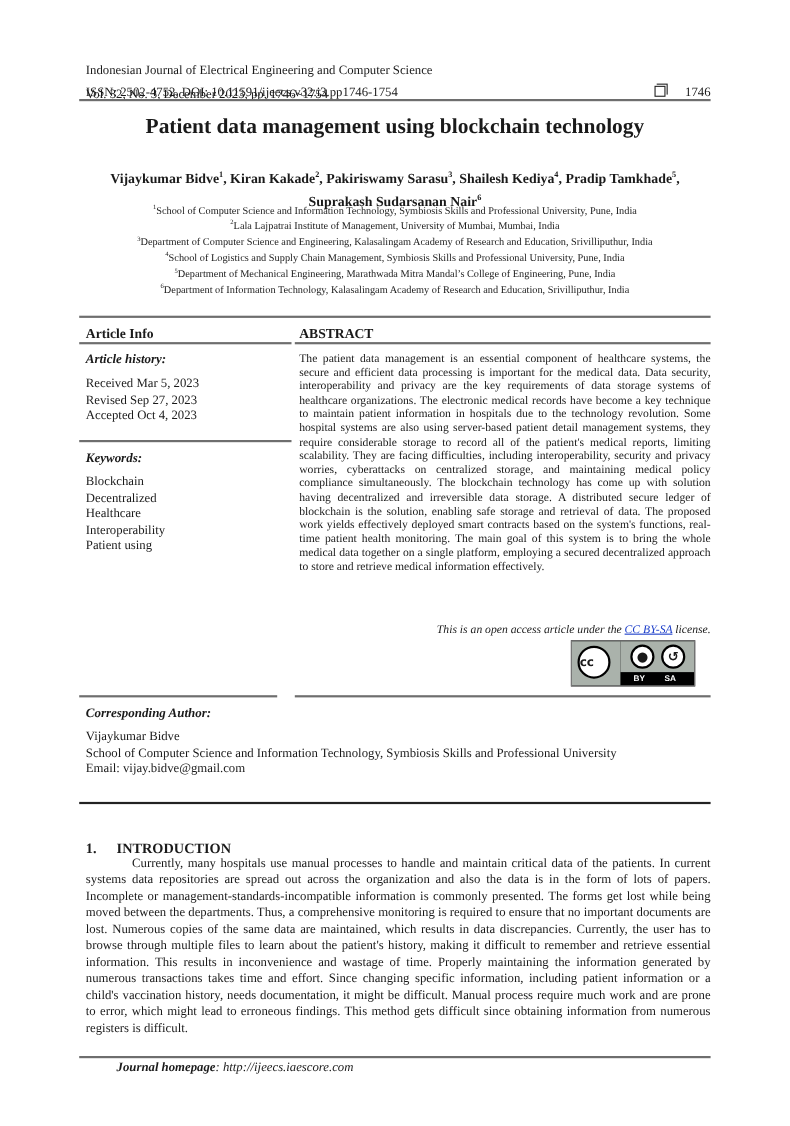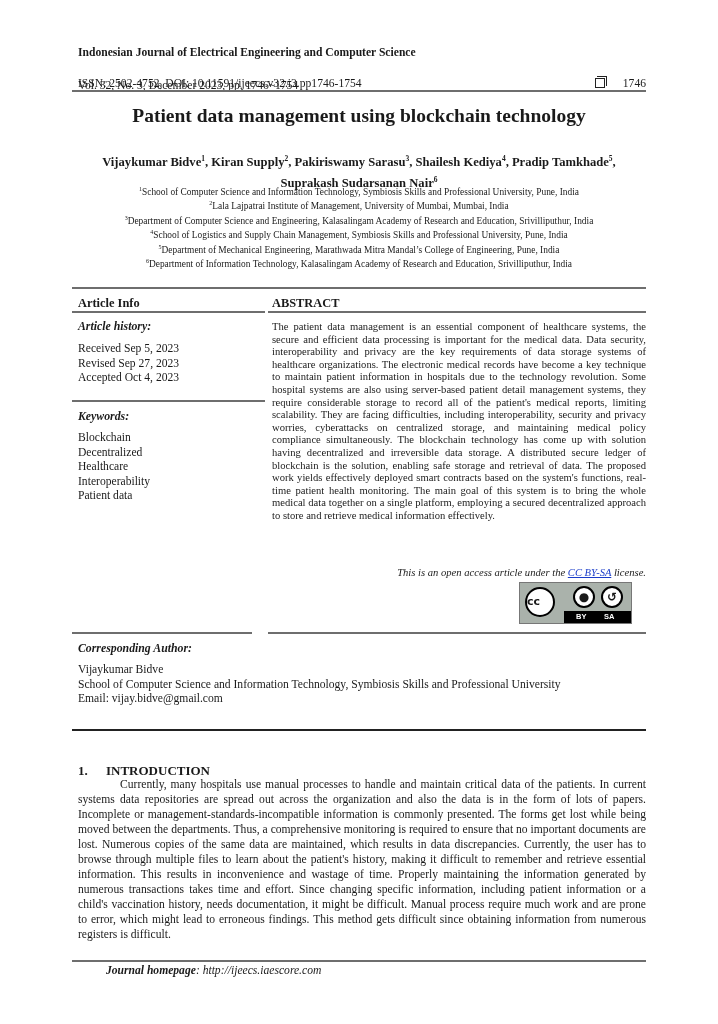--- a/index.html
+++ b/index.html
@@ -1,20 +1,20 @@
 <!DOCTYPE html>
 <html><head>
 <meta charset="utf-8">
 <style>
   html, body { margin: 0; padding: 0; background: #ffffff; }
   body { width: 718px; height: 1024px; position: relative; overflow: hidden;
          font-family: "Liberation Serif", serif; color: #1a1a1a; }
   .abs { position: absolute; }
   .hdr { left: 78px; font-size: 11.6px; line-height: 15px; white-space: nowrap; }
-  .hdr-title { top: 45px; font-weight: bold; }
+  .hdr-title { top: 56px; font-weight: normal; }
   .hdr-vol { top: 61px; margin-top: 17px; }
   .hdr-issn { top: 76px; }
   .page-num { right: 72px; top: 76px; font-size: 11.6px; line-height: 15px; }
   .sq-icon { display: inline-block; width: 8px; height: 8px; border: 1.4px solid #222;
              box-shadow: 1px -1px 0 0 #fff, 2px -2px 0 0 #222; margin-right: 18px;
              vertical-align: -1px; }
   .rule { position: absolute; background: #6e6e6e; }
   .title { left: 0; width: 718px; top: 104px; text-align: center; font-size: 19.5px;
            font-weight: bold; line-height: 24px; }
   .authors { left: 60px; width: 598px; top: 150px; text-align: center; font-size: 12.6px;
@@ -61,52 +61,52 @@
 <div class="abs hdr hdr-vol">Vol. 32, No. 3, December 2023, pp. 1746~1754</div>
 <div class="abs hdr hdr-issn">ISSN: 2502-4752, DOI: 10.11591/ijeecs.v32.i3.pp1746-1754</div>
 <div class="abs page-num">
   <span class="sq-icon"></span><span>1746</span>
 </div>
 <div class="rule" style="left:72px; top:90px; width:574px; height:2px;"></div>
 
 <div class="abs title">Patient data management using blockchain technology</div>
 
 <div class="abs authors">
-  <span><span>Vijaykumar Bidve</span><sup>1</sup><span>, </span></span><span><span>Kiran Supply</span><sup>2</sup><span>, </span></span><span><span>Pakiriswamy Sarasu</span><sup>3</sup><span>, </span></span><span><span>Shailesh Kediya</span><sup>4</sup><span>, </span></span><span><span>Pradip Tamkhade</span><sup>5</sup><span>,</span></span><br>
+  <span><span>Vijaykumar Bidve</span><sup>1</sup><span>, </span></span><span><span>Kiran Kakade</span><sup>2</sup><span>, </span></span><span><span>Pakiriswamy Sarasu</span><sup>3</sup><span>, </span></span><span><span>Shailesh Kediya</span><sup>4</sup><span>, </span></span><span><span>Pradip Tamkhade</span><sup>5</sup><span>,</span></span><br>
   <span><span>Suprakash Sudarsanan Nair</span><sup>6</sup></span>
 </div>
 
 <div class="abs affils">
   <div><sup>1</sup><span>School of Computer Science and Information Technology, Symbiosis Skills and Professional University, Pune, India</span></div>
   <div><sup>2</sup><span>Lala Lajpatrai Institute of Management, University of Mumbai, Mumbai, India</span></div>
   <div><sup>3</sup><span>Department of Computer Science and Engineering, Kalasalingam Academy of Research and Education, Srivilliputhur, India</span></div>
   <div><sup>4</sup><span>School of Logistics and Supply Chain Management, Symbiosis Skills and Professional University, Pune, India</span></div>
   <div><sup>5</sup><span>Department of Mechanical Engineering, Marathwada Mitra Mandal’s College of Engineering, Pune, India</span></div>
   <div><sup>6</sup><span>Department of Information Technology, Kalasalingam Academy of Research and Education, Srivilliputhur, India</span></div>
 </div>
 
 <div class="rule" style="left:72px; top:287px; width:574px; height:1.5px;"></div>
 <div class="rule" style="left:72px; top:311px; width:193px; height:1.5px;"></div>
 <div class="rule" style="left:268px; top:311px; width:378px; height:1.5px;"></div>
 
 <div class="abs left-col sec-head" style="top:296px;">Article Info</div>
 <div class="abs left-col italic-head" style="top:319px;">Article history:</div>
 <div class="abs left-col txt" style="top:342px;">
-  <div>Received Sep 5, 2023</div>
+  <div>Received Mar 5, 2023</div>
   <div>Revised Sep 27, 2023</div>
   <div>Accepted Oct 4, 2023</div>
 </div>
 <div class="rule" style="left:72px; top:400px; width:193px; height:1.5px;"></div>
 <div class="abs left-col italic-head" style="top:409px;">Keywords:</div>
 <div class="abs left-col txt" style="top:431px;">
   <div>Blockchain</div>
   <div>Decentralized</div>
   <div>Healthcare</div>
   <div>Interoperability</div>
-  <div>Patient data</div>
+  <div>Patient using</div>
 </div>
 
 <div class="abs sec-head" style="left:272px; top:296px;">ABSTRACT</div>
 <div class="abs abstract-body">The patient data management is an essential component of healthcare systems, the secure and efficient data processing is important for the medical data. Data security, interoperability and privacy are the key requirements of data storage systems of healthcare organizations. The electronic medical records have become a key technique to maintain patient information in hospitals due to the technology revolution. Some hospital systems are also using server-based patient detail management systems, they require considerable storage to record all of the patient's medical reports, limiting scalability. They are facing difficulties, including interoperability, security and privacy worries, cyberattacks on centralized storage, and maintaining medical policy compliance simultaneously. The blockchain technology has come up with solution having decentralized and irreversible data storage. A distributed secure ledger of blockchain is the solution, enabling safe storage and retrieval of data. The proposed work yields effectively deployed smart contracts based on the system's functions, real-time patient health monitoring. The main goal of this system is to bring the whole medical data together on a single platform, employing a secured decentralized approach to store and retrieve medical information effectively.</div>
 <div class="abs license">
   <span>This is an open access article under the </span><a>CC BY-SA</a><span> license.</span>
 </div>
 <div class="abs cc-badge">
   <div class="cc-left">
     <div class="cc-circle">cc</div>

